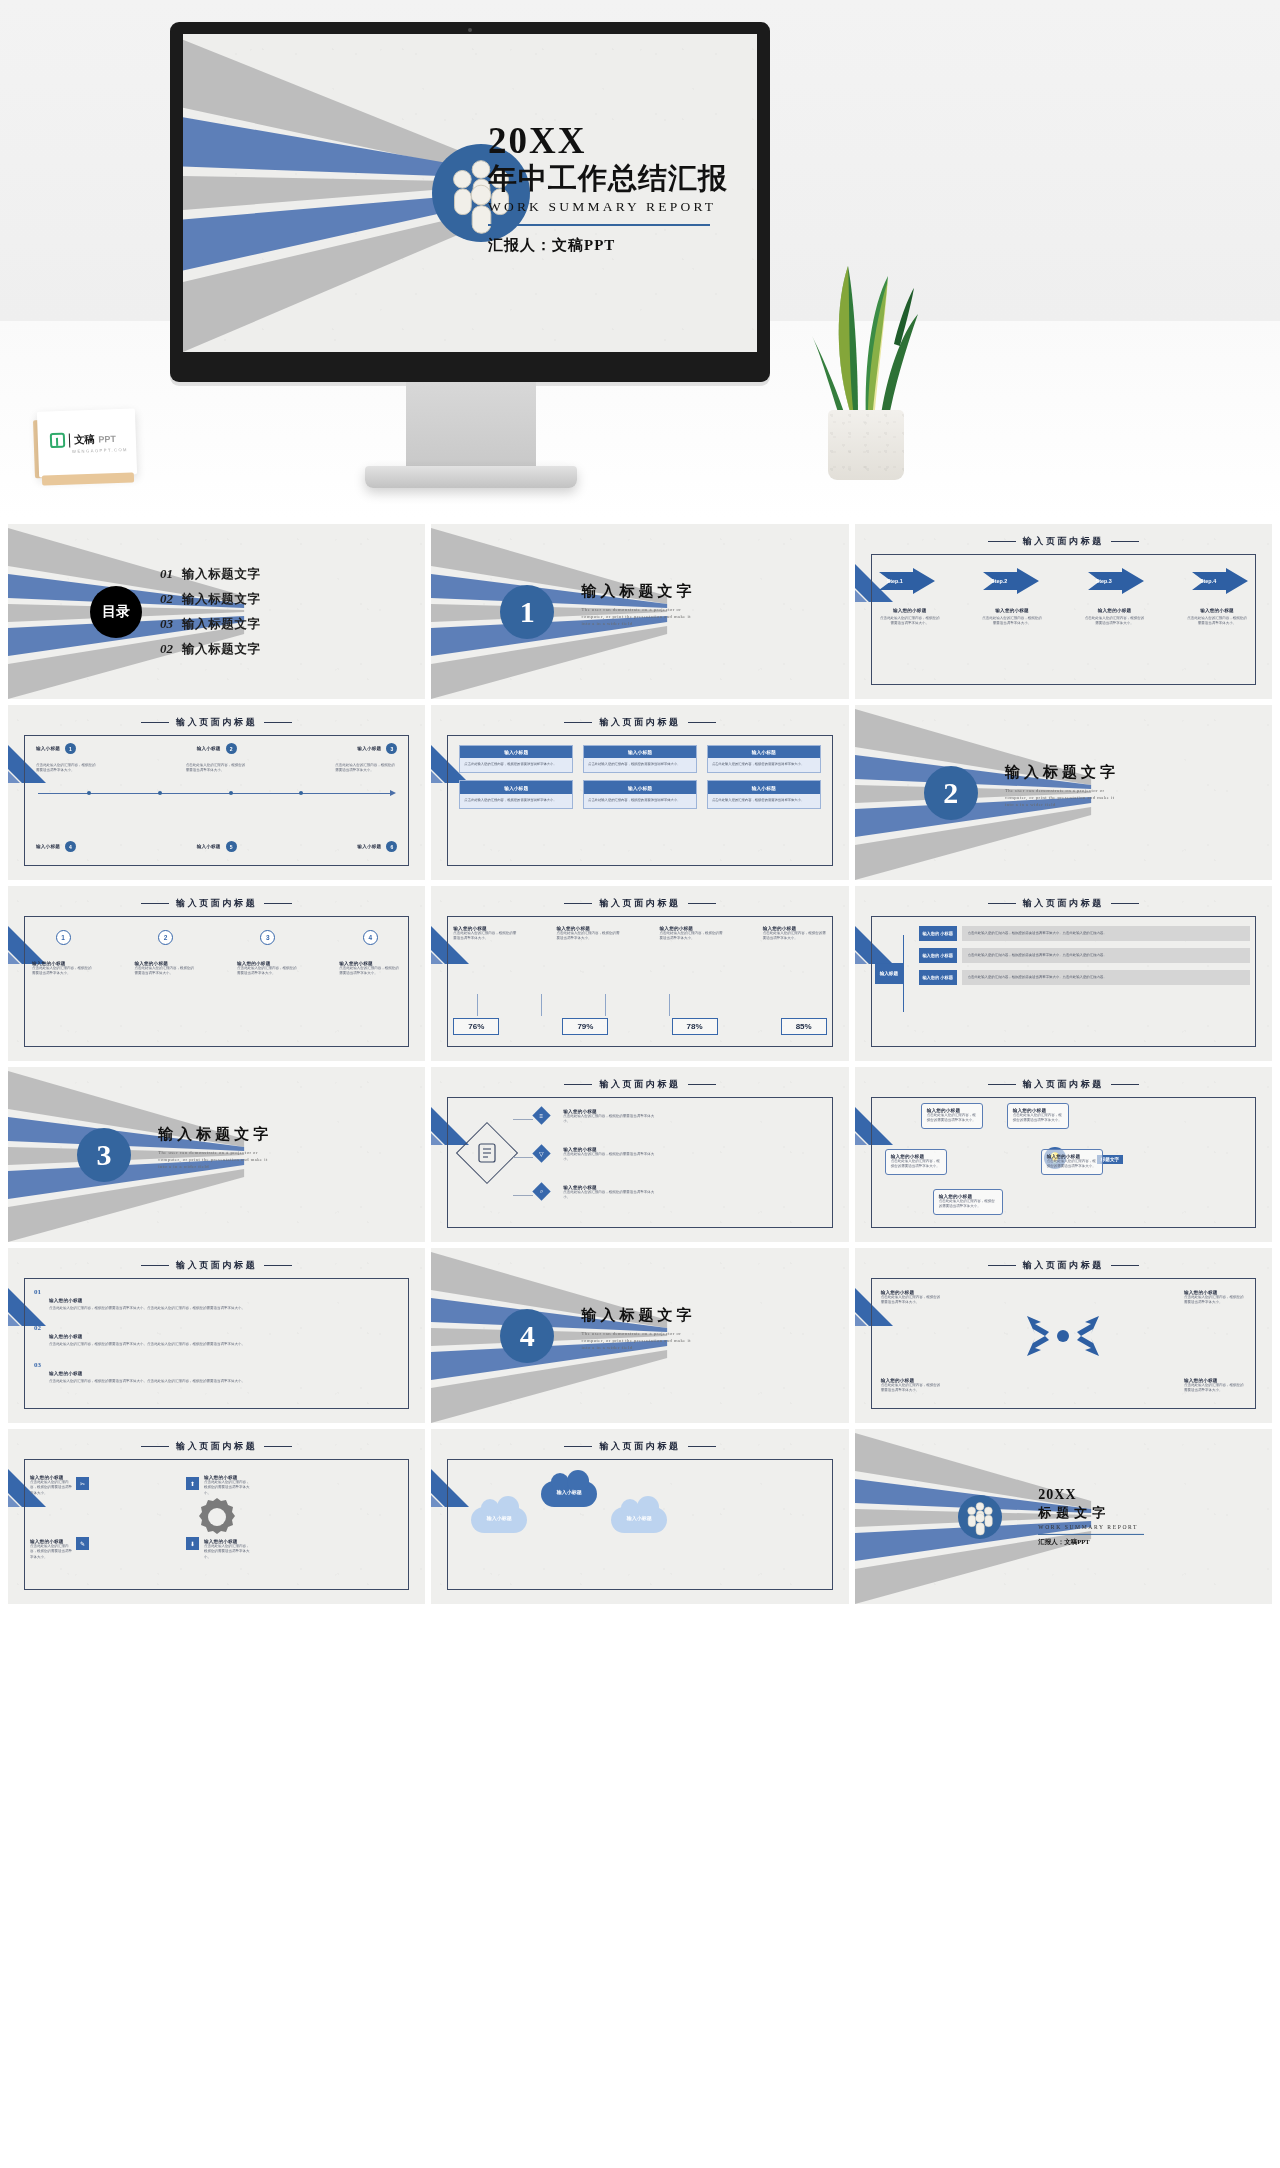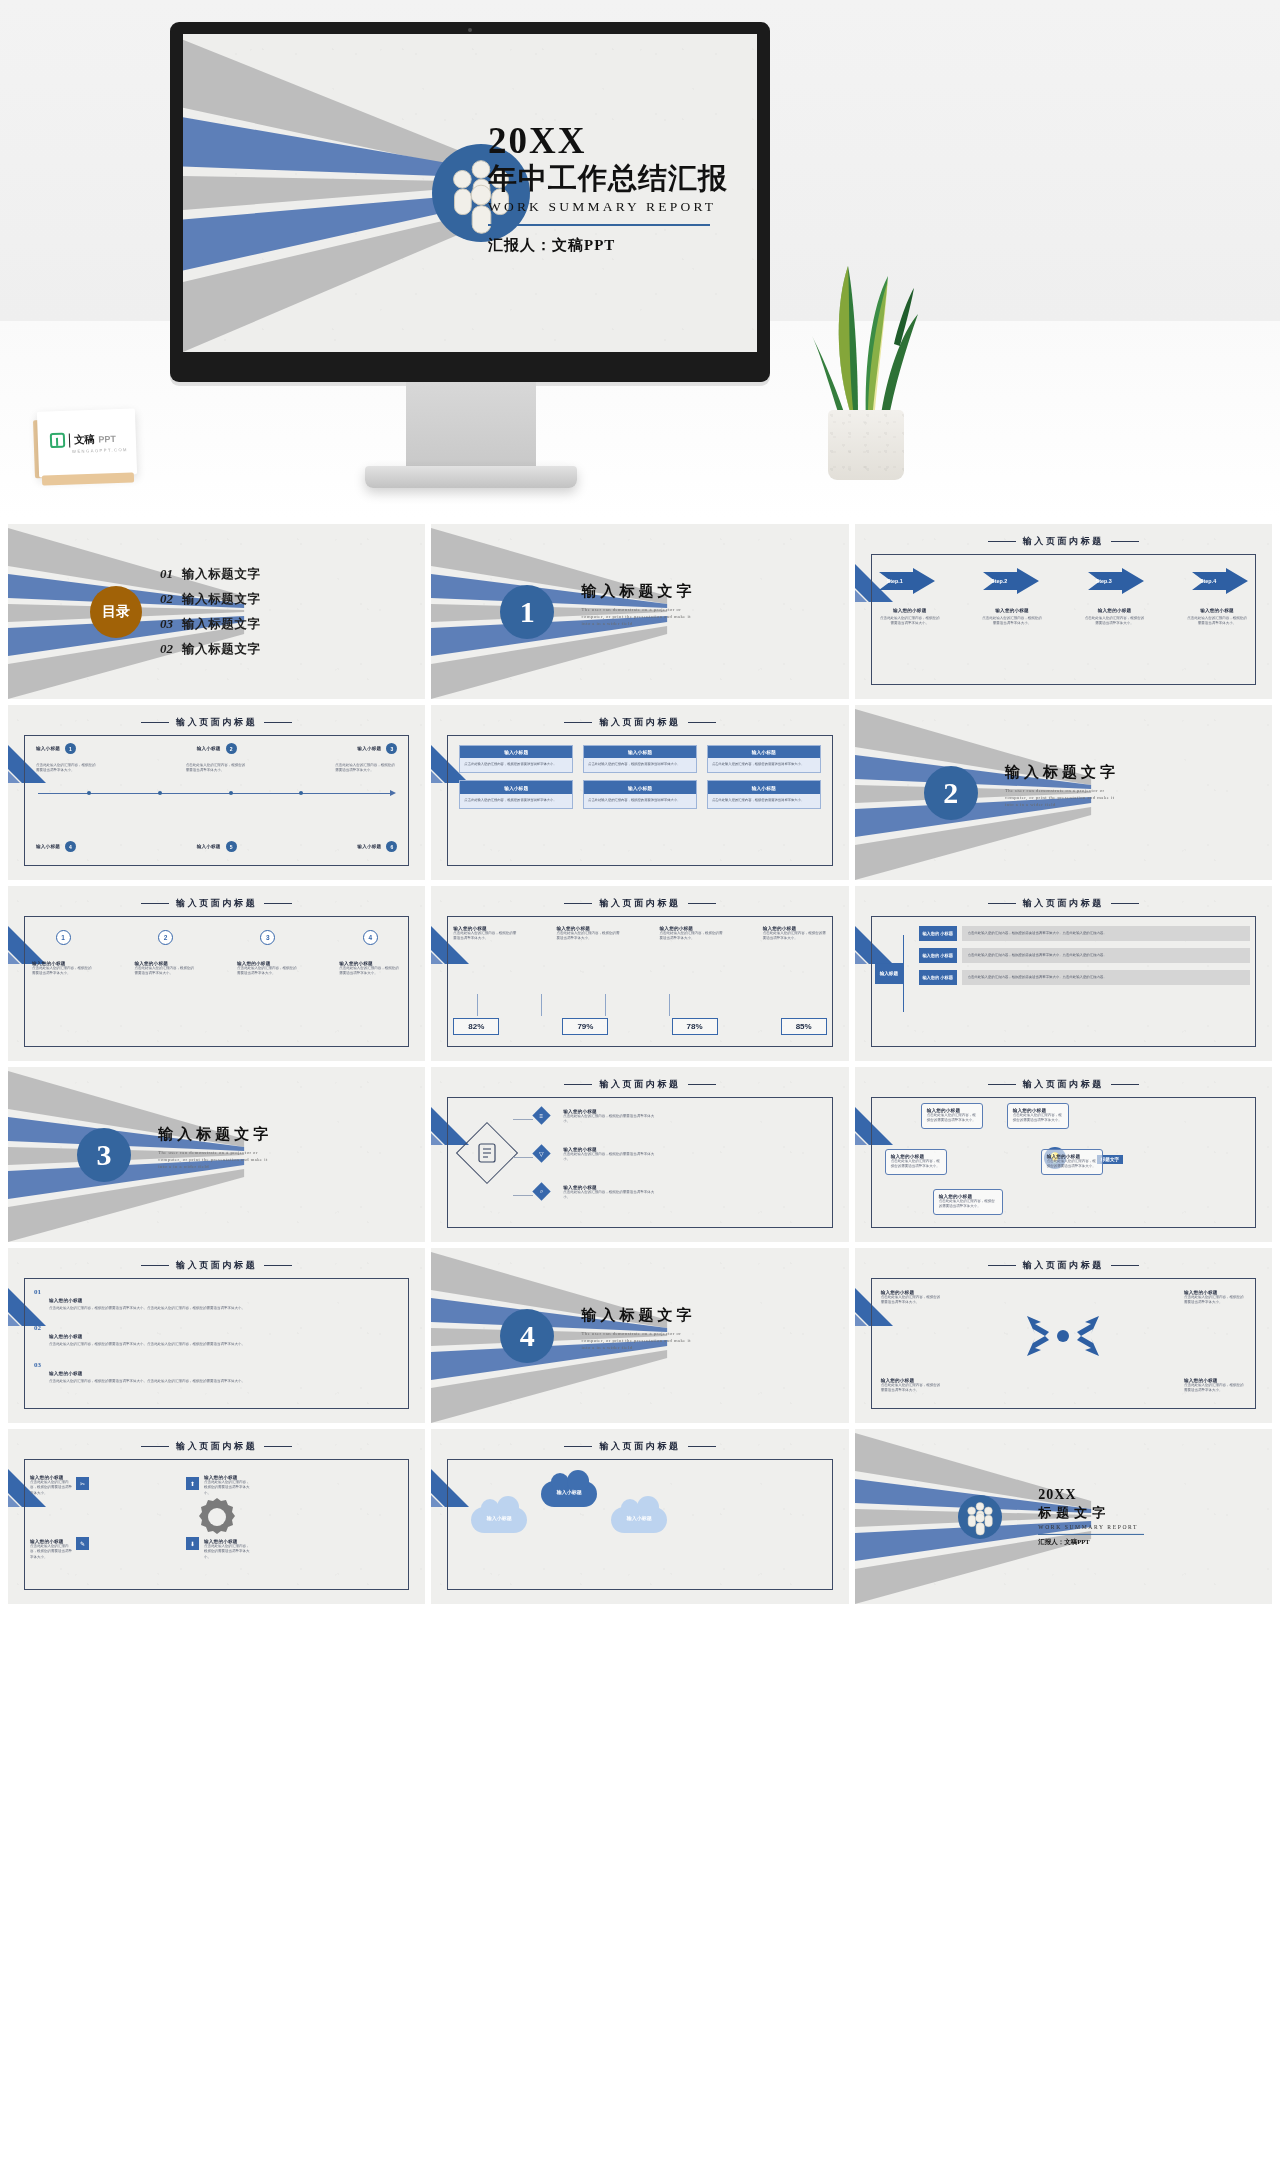--- a/index.html
+++ b/index.html
@@ -98,21 +98,21 @@
     width:54px;height:54px;border-radius:50%;background:#34659e;color:#fff;
     display:flex;align-items:center;justify-content:center;
     font-family:"Liberation Serif","DejaVu Serif",serif;font-size:30px;font-weight:700;}
   .divtitle{position:absolute;left:36%;top:46%;transform:translateY(-50%);}
   .divtitle .zh{font-size:15px;font-weight:700;letter-spacing:4px;color:#111;}
   .divtitle .en{font-family:"Liberation Serif","DejaVu Serif",serif;font-size:4.6px;
     line-height:1.55;letter-spacing:.5px;color:#6a6a6a;margin-top:5px;width:118px;}
 
   
   .toc-circle{position:absolute;left:82px;top:50%;transform:translateY(-50%);
-    width:52px;height:52px;border-radius:50%;background:#a16207;color:#fff;
+    width:52px;height:52px;border-radius:50%;background:#000000;color:#fff;
     display:flex;flex-direction:column;align-items:center;justify-content:center;
     font-size:14px;font-weight:700;line-height:1.35;}
   .toc-list{position:absolute;left:152px;top:50%;transform:translateY(-50%);}
   .toc-row{display:flex;align-items:baseline;gap:9px;margin:8px 0;}
   .toc-n{font-family:"Liberation Serif","DejaVu Serif",serif;font-style:italic;
     font-size:13px;font-weight:700;color:#1d1d1d;}
   .toc-t{font-size:12.5px;font-weight:700;color:#1d1d1d;letter-spacing:.6px;}
 
   
   .st{font-size:4.6px;font-weight:700;color:#2b3347;letter-spacing:.2px;}
@@ -592,21 +592,21 @@
       <div>
           <div class="st">输入您的小标题</div>
           <div class="sb">点击此处输入您的汇报内容，根据您的需要适当调整字体大小。</div>
         </div>
     </div>
     <div class="pstem" style="left:46px;height:22px"></div>
     <div class="pstem" style="left:110px;height:22px"></div>
     <div class="pstem" style="left:174px;height:22px"></div>
     <div class="pstem" style="left:238px;height:22px"></div>
     <div class="pbars">
-      <div class="pbox">82%</div>
+      <div class="pbox">76%</div>
       <div class="pbox">79%</div>
       <div class="pbox">78%</div>
       <div class="pbox">85%</div>
     </div>
   </div>
 
   <div class="slide">
     <div class="paper"></div>
     <div class="ribbon">
         <i></i>

